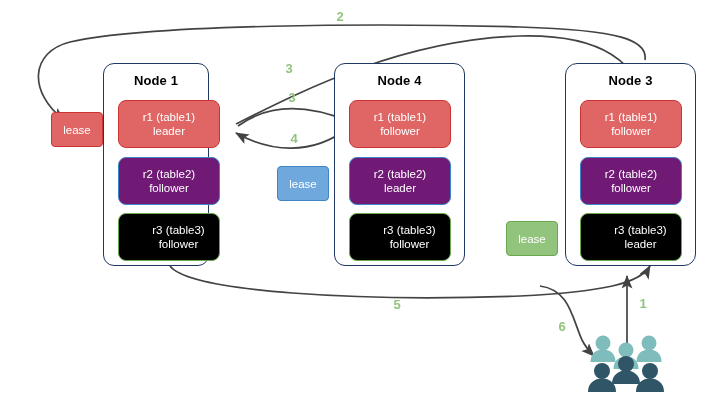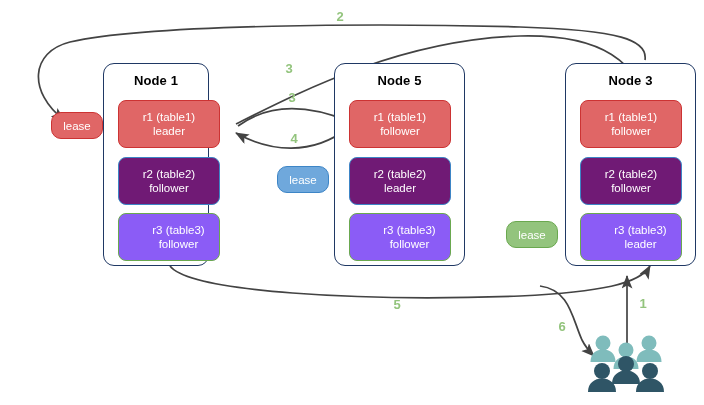--- a/index.html
+++ b/index.html
@@ -61,34 +61,34 @@
   }
   .rep-red {
     background: #e06666;
     border: 1.6px solid #cc3333;
   }
   .rep-blue {
     background: #701a75;
     border: 1.6px solid #3d85c6;
   }
   .rep-green {
-    background: #8b5cf6;
+    background: #000000;
     border: 1.6px solid #6aa84f;
     padding-left: 19px;
   }
   .lease {
     position: absolute;
     box-sizing: border-box;
-    border-radius: 10px;
+    border-radius: 4px;
     display: flex;
     align-items: center;
     justify-content: center;
     color: #ffffff;
     font-size: 11.5px;
-    height: 27px;
+    height: 35px;
     width: 52px;
   }
   .lease-red {
     background: #e06666;
     border: 1.6px solid #cc3333;
   }
   .lease-blue {
     background: #6fa8dc;
     border: 1.6px solid #3d85c6;
   }
@@ -149,36 +149,36 @@
       <span>r2 (table2)</span>
       <span>follower</span>
     </div>
     <div class="replica rep-green" style="top:149px;">
       <span>r3 (table3)</span>
       <span>follower</span>
     </div>
   </div>
 
   <div class="node" style="left:334px; top:63px; width:131px; height:203px;">
-    <div class="node-title">Node 5</div>
+    <div class="node-title">Node 4</div>
     <div class="replica rep-red" style="top:36px;">
       <span>r1 (table1)</span>
       <span>follower</span>
     </div>
     <div class="replica rep-blue" style="top:93px;">
       <span>r2 (table2)</span>
       <span>leader</span>
     </div>
     <div class="replica rep-green" style="top:149px;">
       <span>r3 (table3)</span>
       <span>follower</span>
     </div>
   </div>
 
-  <div class="node" style="left:565px; top:63px; width:131px; height:203px;">
+  <div class="node" style="left:565px; top:63px; width:131px; height:203px;border-radius:12px;">
     <div class="node-title">Node 3</div>
     <div class="replica rep-red" style="top:36px;">
       <span>r1 (table1)</span>
       <span>follower</span>
     </div>
     <div class="replica rep-blue" style="top:93px;">
       <span>r2 (table2)</span>
       <span>follower</span>
     </div>
     <div class="replica rep-green" style="top:149px;">

